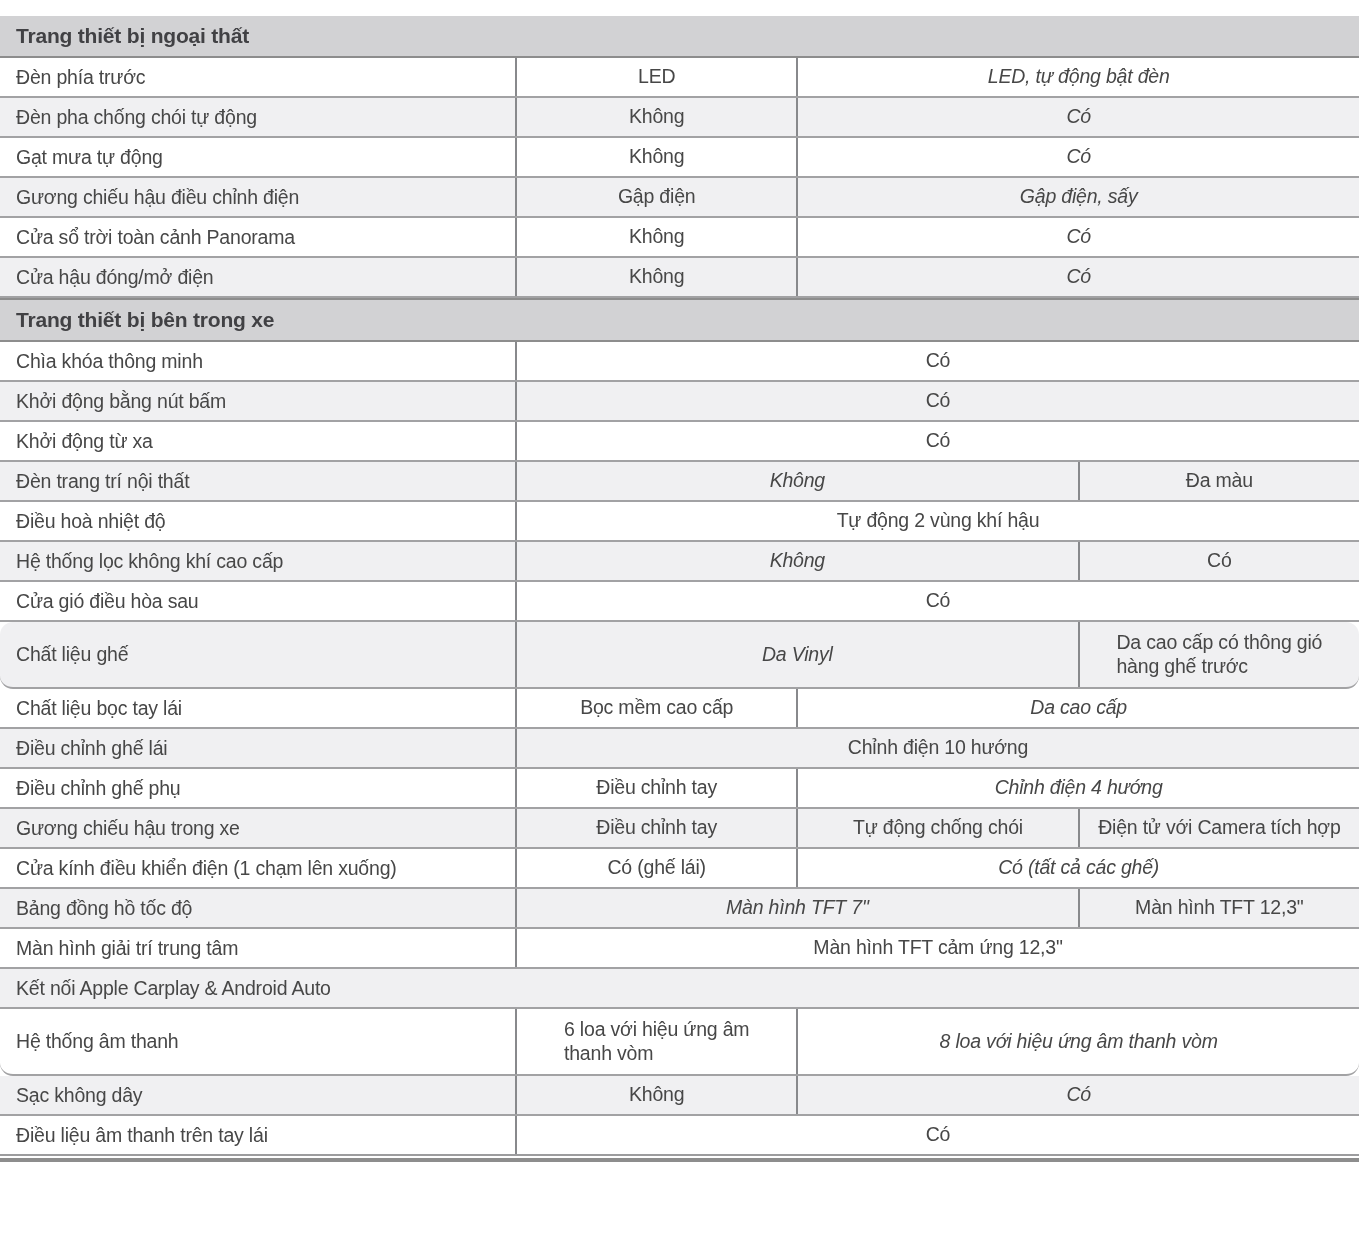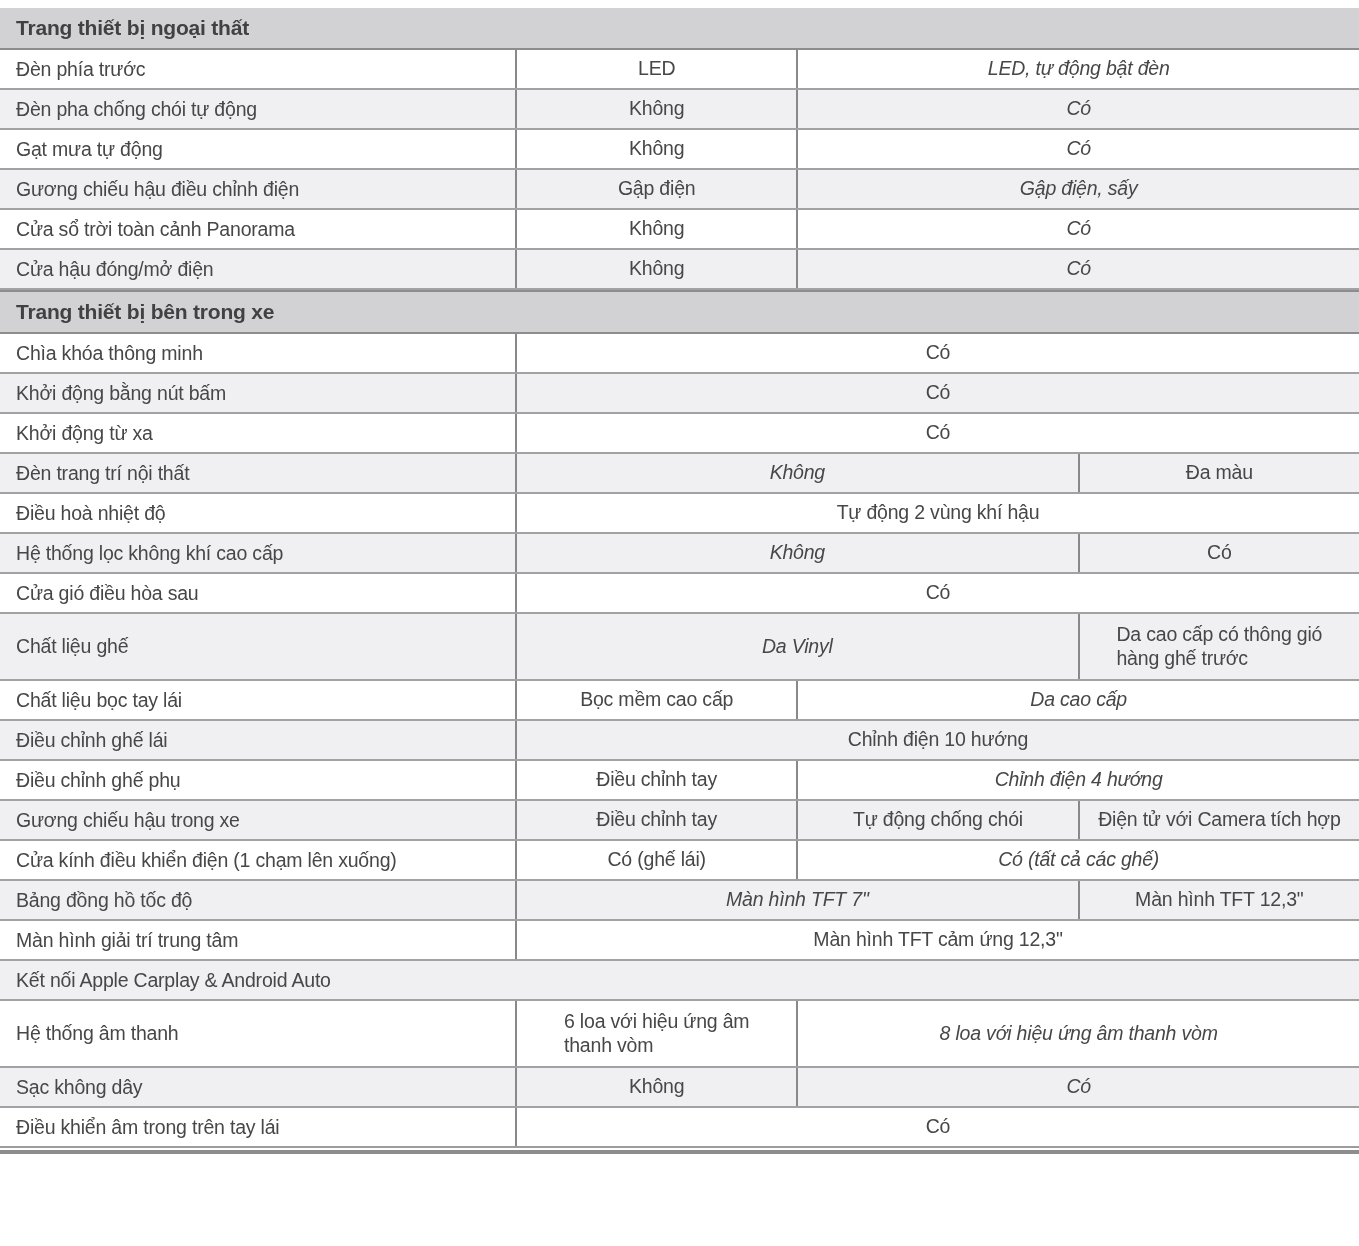--- a/index.html
+++ b/index.html
@@ -3,21 +3,21 @@
 <meta charset="utf-8">
 <style>
   html, body {
     margin: 0;
     padding: 0;
     background: #ffffff;
     font-family: "Liberation Sans", "DejaVu Sans", sans-serif;
   }
   .spec-table {
     width: 1359px;
-    padding-top: 8px;
+    padding-top: 16px;
     box-sizing: border-box;
     color: #474747;
   }
   .section-header {
     height: 44px;
     box-sizing: border-box;
     background: #d2d2d4;
     border-top: 2px solid #8d8d8d;
     border-bottom: 2px solid #8d8d8d;
     display: flex;
@@ -35,21 +35,21 @@
   .row {
     display: grid;
     grid-template-columns: 515px 1fr 1fr 1fr;
     height: 40px;
     box-sizing: border-box;
     border-bottom: 2px solid #a2a2a4;
     background: #ffffff;
     font-size: 19.5px;
     letter-spacing: -0.2px;
   }
-  .row.tall { height: 67px; }
+  .row.tall { height: 67px; border-radius: 13px; }
   .row.striped { background: #f0f0f2; }
   .row:last-child { border-bottom: 2px solid #9c9c9e; }
   .row-label {
     display: flex;
     align-items: center;
     padding-left: 16px;
     padding-right: 8px;
     overflow: hidden;
     white-space: nowrap;
   }
@@ -187,17 +187,17 @@
       <div class="cell span1">6 loa với hiệu ứng âm
 thanh vòm</div>
       <div class="cell span2">8 loa với hiệu ứng âm thanh vòm</div>
     </div>
     <div class="row striped">
       <div class="row-label">Sạc không dây</div>
       <div class="cell span1">Không</div>
       <div class="cell span2">Có</div>
     </div>
     <div class="row">
-      <div class="row-label">Điều khiển âm trong trên tay lái</div>
+      <div class="row-label">Điều liệu âm thanh trên tay lái</div>
       <div class="cell span3">Có</div>
     </div>
   </div>
 <div class="bottom-bar"></div>
 
 </body></html>

